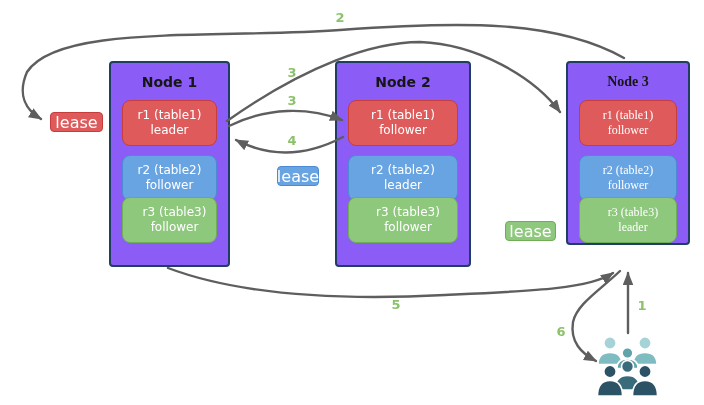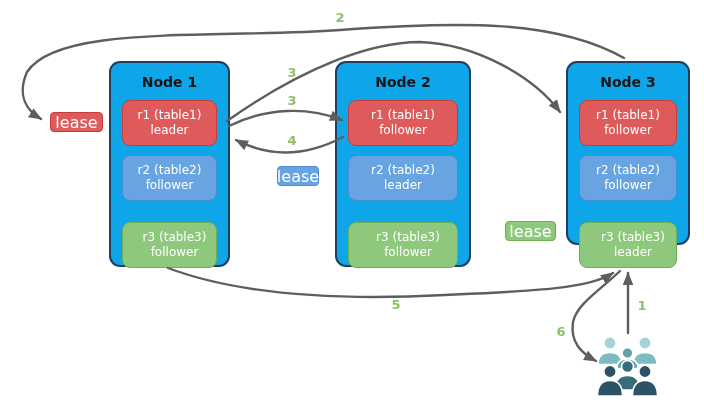--- a/index.html
+++ b/index.html
@@ -2,34 +2,34 @@
 <html style="--replica-red: #df5b5b; --replica-red-border: #c63d3d; --replica-blue: #68a4e1; --replica-blue-border: #4a8bd4; --replica-green: #8dc87c; --replica-green-border: #6fae54; --node-border: #1f3e61; --arrow: #5e5e5e; --step-label: #8cc26c; --users-light: #a6d3d7; --users-light-mid: #7fbcc1; --users-medium: #5fa3ab; --users-slate: #3a6b7a; --users-dark: #2b5265;"><head>
 <meta charset="utf-8">
 <style>
   html,body { margin:0; padding:0; background:#ffffff; font-family:"DejaVu Sans","Liberation Sans",sans-serif; }
   .canvas { position:relative; width:704px; height:405px; background:#fff; overflow:hidden; }
 
   .arrows { position:absolute; left:0; top:0; width:704px; height:405px; z-index:3; pointer-events:none; }
   .arrow { fill:none; stroke:var(--arrow,#5e5e5e); stroke-width:2.4; marker-end:url(#ah); stroke-linecap:round; }
   #ah path { fill:var(--arrow,#5e5e5e); }
 
-  .node { position:absolute; background:#0ea5e9; border:2px solid var(--node-border,#1f3e61);
-          border-radius:11px; z-index:2; box-sizing:border-box; }
+  .node { position:absolute; background:#8b5cf6; border:2px solid var(--node-border,#1f3e61);
+          border-radius:4px; z-index:2; box-sizing:border-box; }
   #node1 { left:109px; top:61px; width:121px; height:206px; }
   #node2 { left:335px; top:61px; width:136px; height:206px; }
-  #node3 { left:566px; top:61px; width:124px; height:184px; }
+  #node3 { left:566px; top:61px; width:124px; height:184px;font-family:Liberation Serif, serif; }
   .node-title { text-align:center; font-weight:bold; font-size:14px; color:#161616; margin-top:11px; }
 
   .replica { position:absolute; left:11px; right:11px; height:46px; border-radius:8px; color:#fff;
              font-size:12px; text-align:center; display:flex; flex-direction:column; justify-content:center;
              line-height:15px; border:1.5px solid; box-sizing:border-box; }
   .replica.red   { background:var(--replica-red);   border-color:var(--replica-red-border); }
   .replica.blue  { background:var(--replica-blue);  border-color:var(--replica-blue-border); }
   .replica.green { background:var(--replica-green); border-color:var(--replica-green-border); }
-  .pos1 { top:37px; } .pos2 { top:92px; } .pos3 { top:159px;padding-left:10px; }
+  .pos1 { top:37px; } .pos2 { top:92px; } .pos3 { top:134px;padding-left:10px; }
 
   .lease { position:absolute; z-index:2; color:#fff; font-size:16px; display:flex; align-items:center;
            justify-content:center; border-radius:4px; border:1.5px solid; box-sizing:border-box; }
   #lease-red   { left:50px;  top:112px; width:53px; height:20px; background:var(--replica-red);   border-color:var(--replica-red-border); }
   #lease-blue  { left:277px; top:166px; width:42px; height:20px; background:var(--replica-blue);  border-color:var(--replica-blue-border); }
   #lease-green { left:505px; top:221px; width:51px; height:20px; background:var(--replica-green); border-color:var(--replica-green-border); }
 
   .step { position:absolute; z-index:4; font-weight:bold; font-size:13px; color:var(--step-label,#8cc26c);
           transform:translate(-50%,-50%); }
   #step2  { left:340px; top:17px; }

